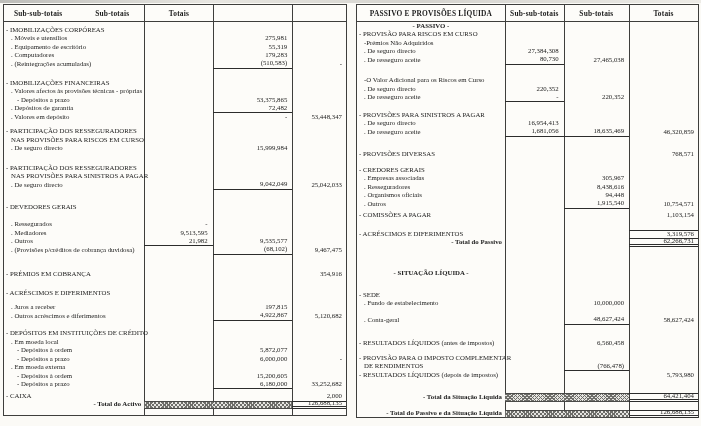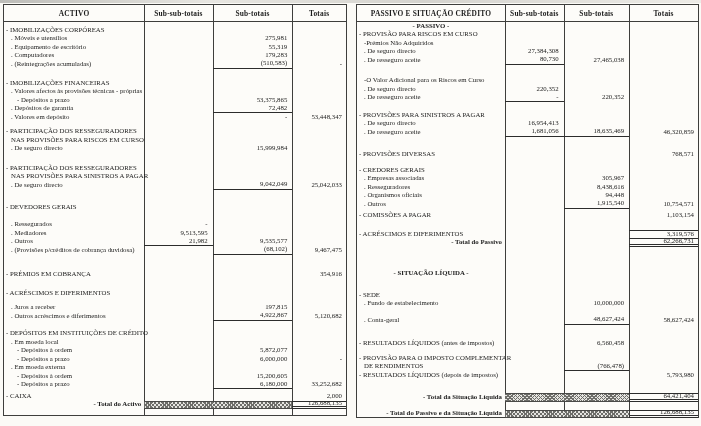--- a/index.html
+++ b/index.html
@@ -41,21 +41,20 @@
 </head>
 <body>
 
 <div class="page">
 
   <div class="tbl tbl-left">
     <div class="vline v1"></div>
     <div class="vline v2"></div>
     <div class="vline v3"></div>
     <div class="thead">
-      <div class="hc cw0">ACTIVO</div>
       <div class="hc cw1">Sub-sub-totais</div>
       <div class="hc cw2">Sub-totais</div>
       <div class="hc cw3">Totais</div>
     </div>
     <div class="tbody">
         <div class="row" style="height: 4px;"></div>
         <div class="row" style="height: 8.5px;">
           <div class="cell lab cw0 ">- IMOBILIZAÇÕES CORPÓREAS</div>
           <div class="cell num cw1"></div>
           <div class="cell num cw2"></div>
@@ -269,21 +268,21 @@
           <div class="cell num c3n cw3 o3 bb3">126,688,135</div>
         </div>
       </div>
   </div>
 
   <div class="tbl tbl-right">
     <div class="vline v1"></div>
     <div class="vline v2"></div>
     <div class="vline v3"></div>
     <div class="thead">
-      <div class="hc cw0">PASSIVO E SITUAÇÃO CRÉDITO</div>
+      <div class="hc cw0">PASSIVO E PROVISÕES LÍQUIDA</div>
       <div class="hc cw1">Sub-sub-totais</div>
       <div class="hc cw2">Sub-totais</div>
       <div class="hc cw3">Totais</div>
     </div>
     <div class="tbody">
         <div class="row" style="height: 8.5px;">
           <div class="cell lab cw0 center-lab ">- PASSIVO -</div>
           <div class="cell num cw1"></div>
           <div class="cell num cw2"></div>
           <div class="cell num c3n cw3"></div>

